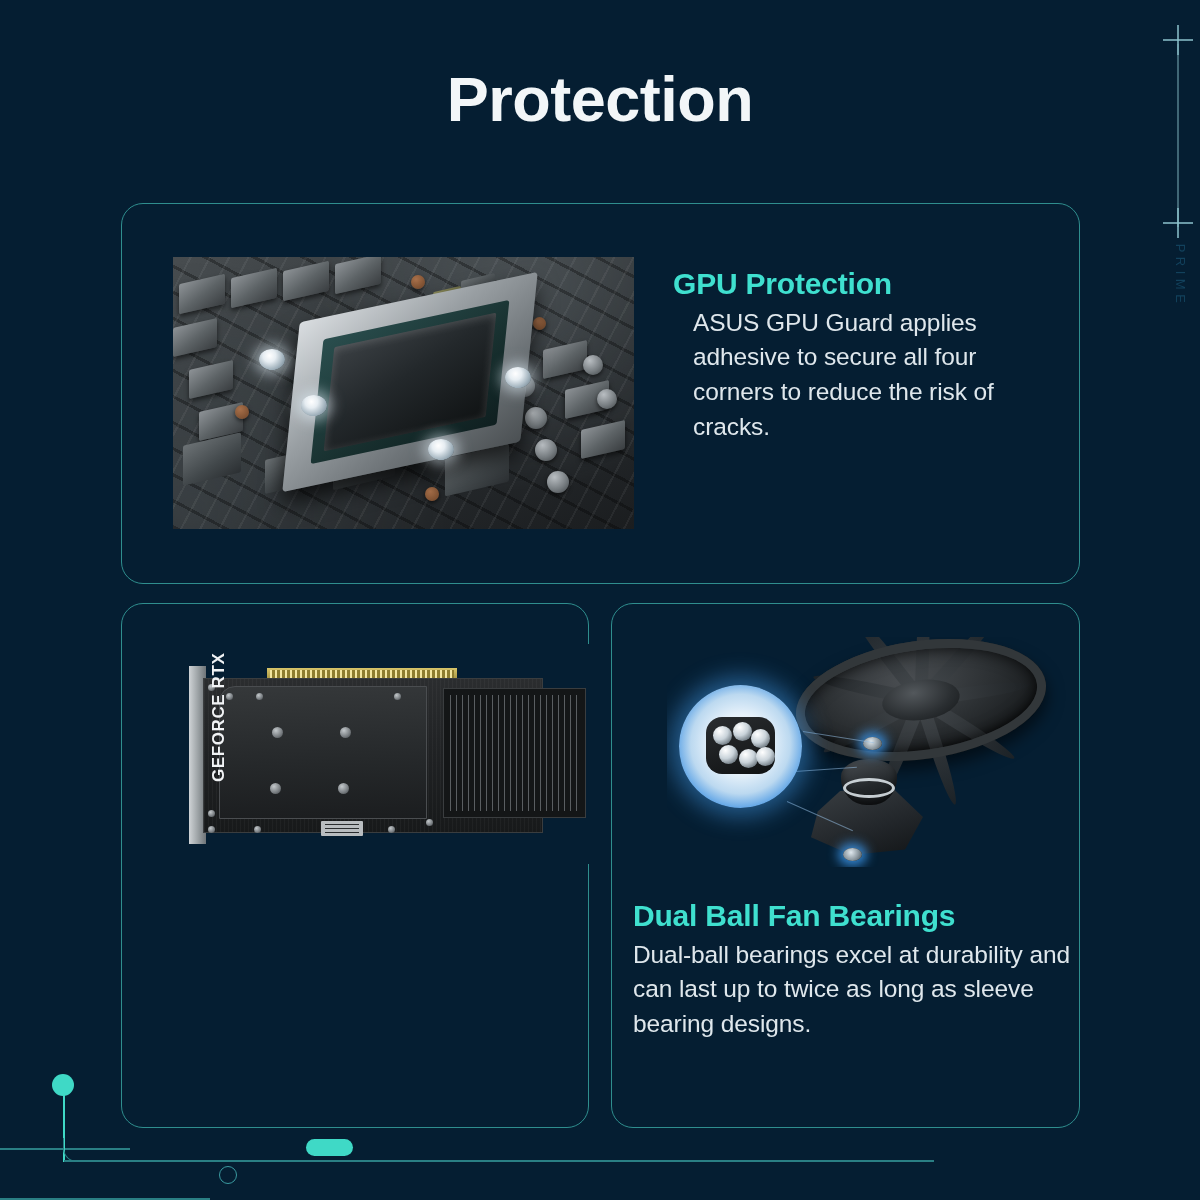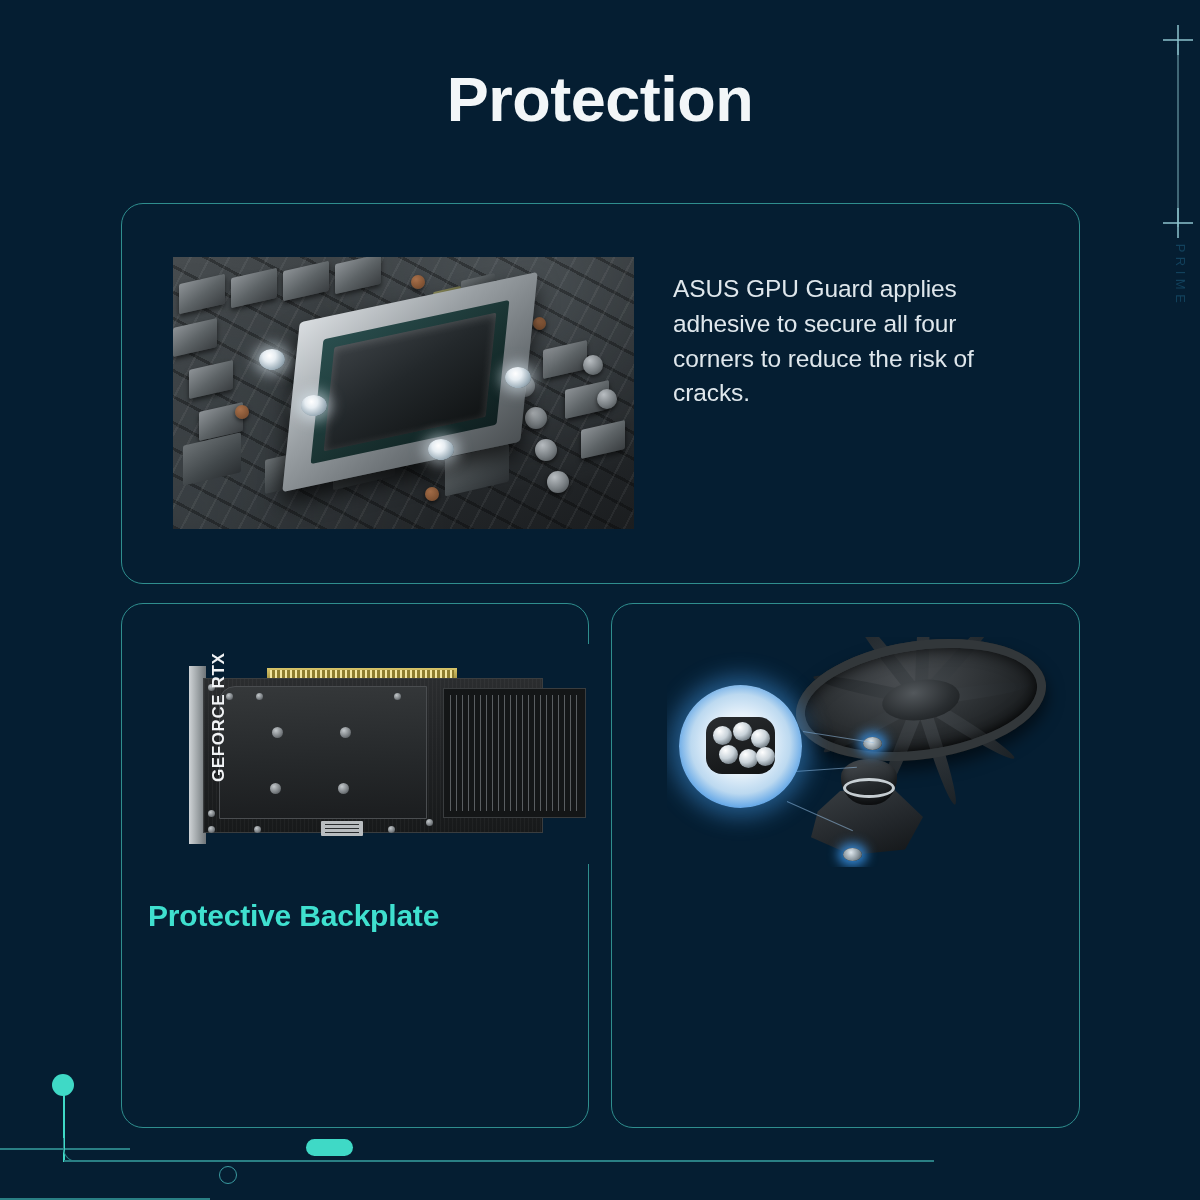--- a/index.html
+++ b/index.html
@@ -57,21 +57,21 @@
     font-weight: 400;
     letter-spacing: -0.1px;
   }
 
   .top-text {
     position: absolute;
     left: 673px;
     top: 267px;
     width: 352px;
   }
-  .top-text .feat-body { margin-top: 5px; }
+  .top-text .feat-body { margin-top: 5px; margin-left: 20px; }
 
   .bl-text {
     position: absolute;
     left: 148px;
     top: 899px;
     width: 432px;
   }
   .bl-text .feat-body { margin-top: 5px; }
 
   .br-text {
@@ -479,20 +479,21 @@
     </div>
   </div>
 
   <div class="glue g1"></div>
   <div class="glue g2"></div>
   <div class="glue g3"></div>
   <div class="glue" style="left:86px;top:92px;"></div>
 </div>
 
 <div class="top-text">
+  <div class="feat-title">GPU Protection</div>
   <div class="feat-body">ASUS GPU Guard applies adhesive to secure all four corners to reduce the risk of cracks.</div>
 </div>
 
 <div class="card card-bl"></div>
 
 <div class="img-back">
   <div class="bp-bracket"></div>
   <div class="bp-gold"></div>
   <div class="bp-body"></div>
   <div class="bp-fins"></div>
@@ -509,21 +510,20 @@
   <div class="bp-screw s-sm" style="left:27px; top:166px;"></div>
   <div class="bp-screw s-sm" style="left:27px; top:182px;"></div>
   <div class="bp-screw s-sm" style="left:73px; top:182px;"></div>
   <div class="bp-screw s-sm" style="left:207px;top:182px;"></div>
   <div class="bp-screw s-sm" style="left:245px;top:175px;"></div>
   <div class="bp-tag"></div>
   <div class="bp-label">GEFORCE RTX</div>
 </div>
 
 <div class="bl-text">
-  <div class="feat-title">Protective Backplate</div>
 </div>
 
 <div class="card card-br"></div>
 
 <div class="img-fan">
 
   <div class="fan-wheel">
     <div class="blade" style="transform:rotate(0deg)   scaleY(.5);"></div>
     <div class="blade" style="transform:rotate(40deg)  scaleY(.5);"></div>
     <div class="blade" style="transform:rotate(80deg)  scaleY(.5);"></div>
@@ -556,20 +556,22 @@
       <div class="ball" style="left:27px; top:5px;"></div>
       <div class="ball" style="left:45px; top:12px;"></div>
       <div class="ball" style="left:13px; top:28px;"></div>
       <div class="ball" style="left:33px; top:32px;"></div>
       <div class="ball" style="left:50px; top:30px;"></div>
     </div>
   </div>
 </div>
 
 <div class="br-text">
+  <div class="feat-title">Dual Ball Fan Bearings</div>
+  <div class="feat-body">Dual-ball bearings excel at durability and can last up to twice as long as sleeve bearing designs.</div>
 </div>
 
 <div class="edge-plus p1"></div>
 <div class="edge-line"></div>
 <div class="edge-plus p2"></div>
 <div class="edge-prime">PRIME</div>
 
 <div class="circuit">
   <div class="trace t-h1"></div>
   <div class="trace t-h2"></div>

